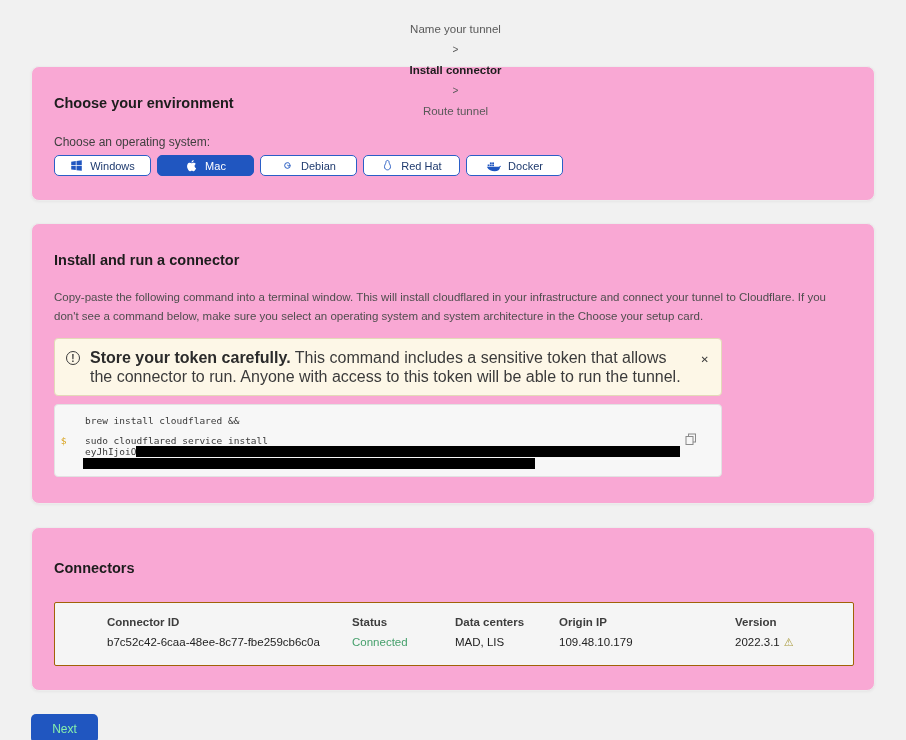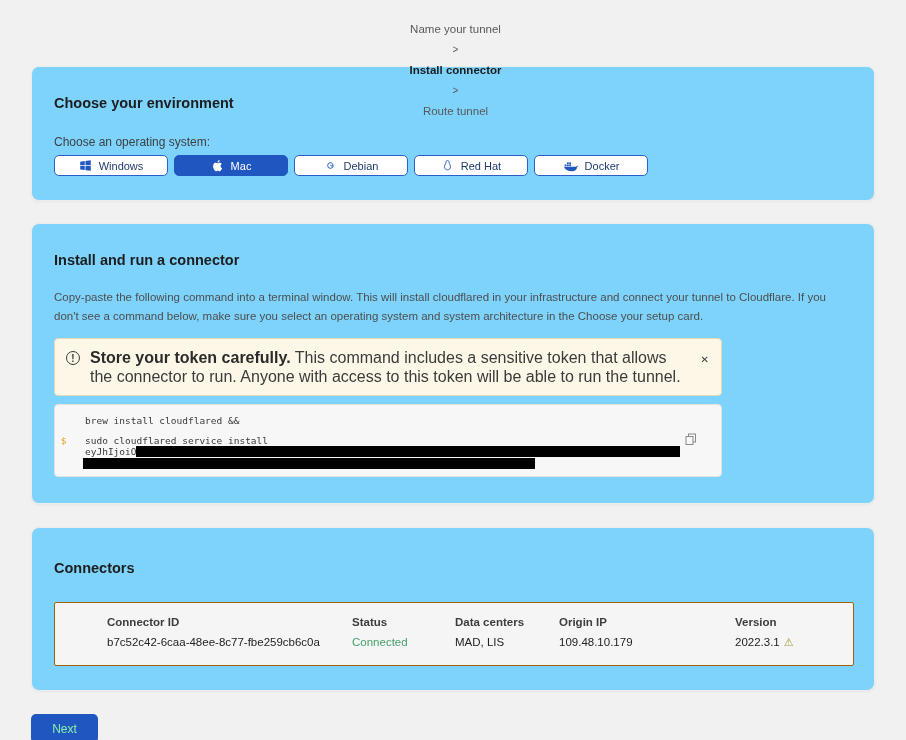--- a/index.html
+++ b/index.html
@@ -22,32 +22,32 @@
     gap:9px;
     height:14px;
     flex-direction:column;
   }
   .crumb { cursor:default; }
   .crumb.active { font-weight:bold; color:#1d1d1d; }
   .crumb-sep { color:#595959; font-size:10px; }
 
   
   .card {
-    background:#7dd3fc;
+    background:#f9a8d4;
     border:1px solid #ececec;
     border-radius:8px;
     box-shadow:0 1px 3px rgba(0,0,0,0.05);
   }
   .card-title { font-size:14.5px; font-weight:bold; color:#1d1d1d; }
 
   .card-env { margin-top:29px; padding:28px 22px 24px 22px; }
   .os-label { margin-top:24px; font-size:12px; color:#3f3f3f; }
   .os-row { margin-top:6px; display:flex; gap:6px; }
   .os-btn {
-    width:114px; height:21px;
+    width:97px; height:21px;
     border:1px solid #2b5fc7;
     border-radius:5px;
     background:#ffffff;
     color:#1e3a6e;
     font-size:11px;
     font-family:"Liberation Sans", sans-serif;
     display:flex; align-items:center; justify-content:center;
     gap:7px; cursor:pointer;
   }
   .os-btn.selected { background:#2056c0; color:#ffffff; border-color:#2056c0; }

